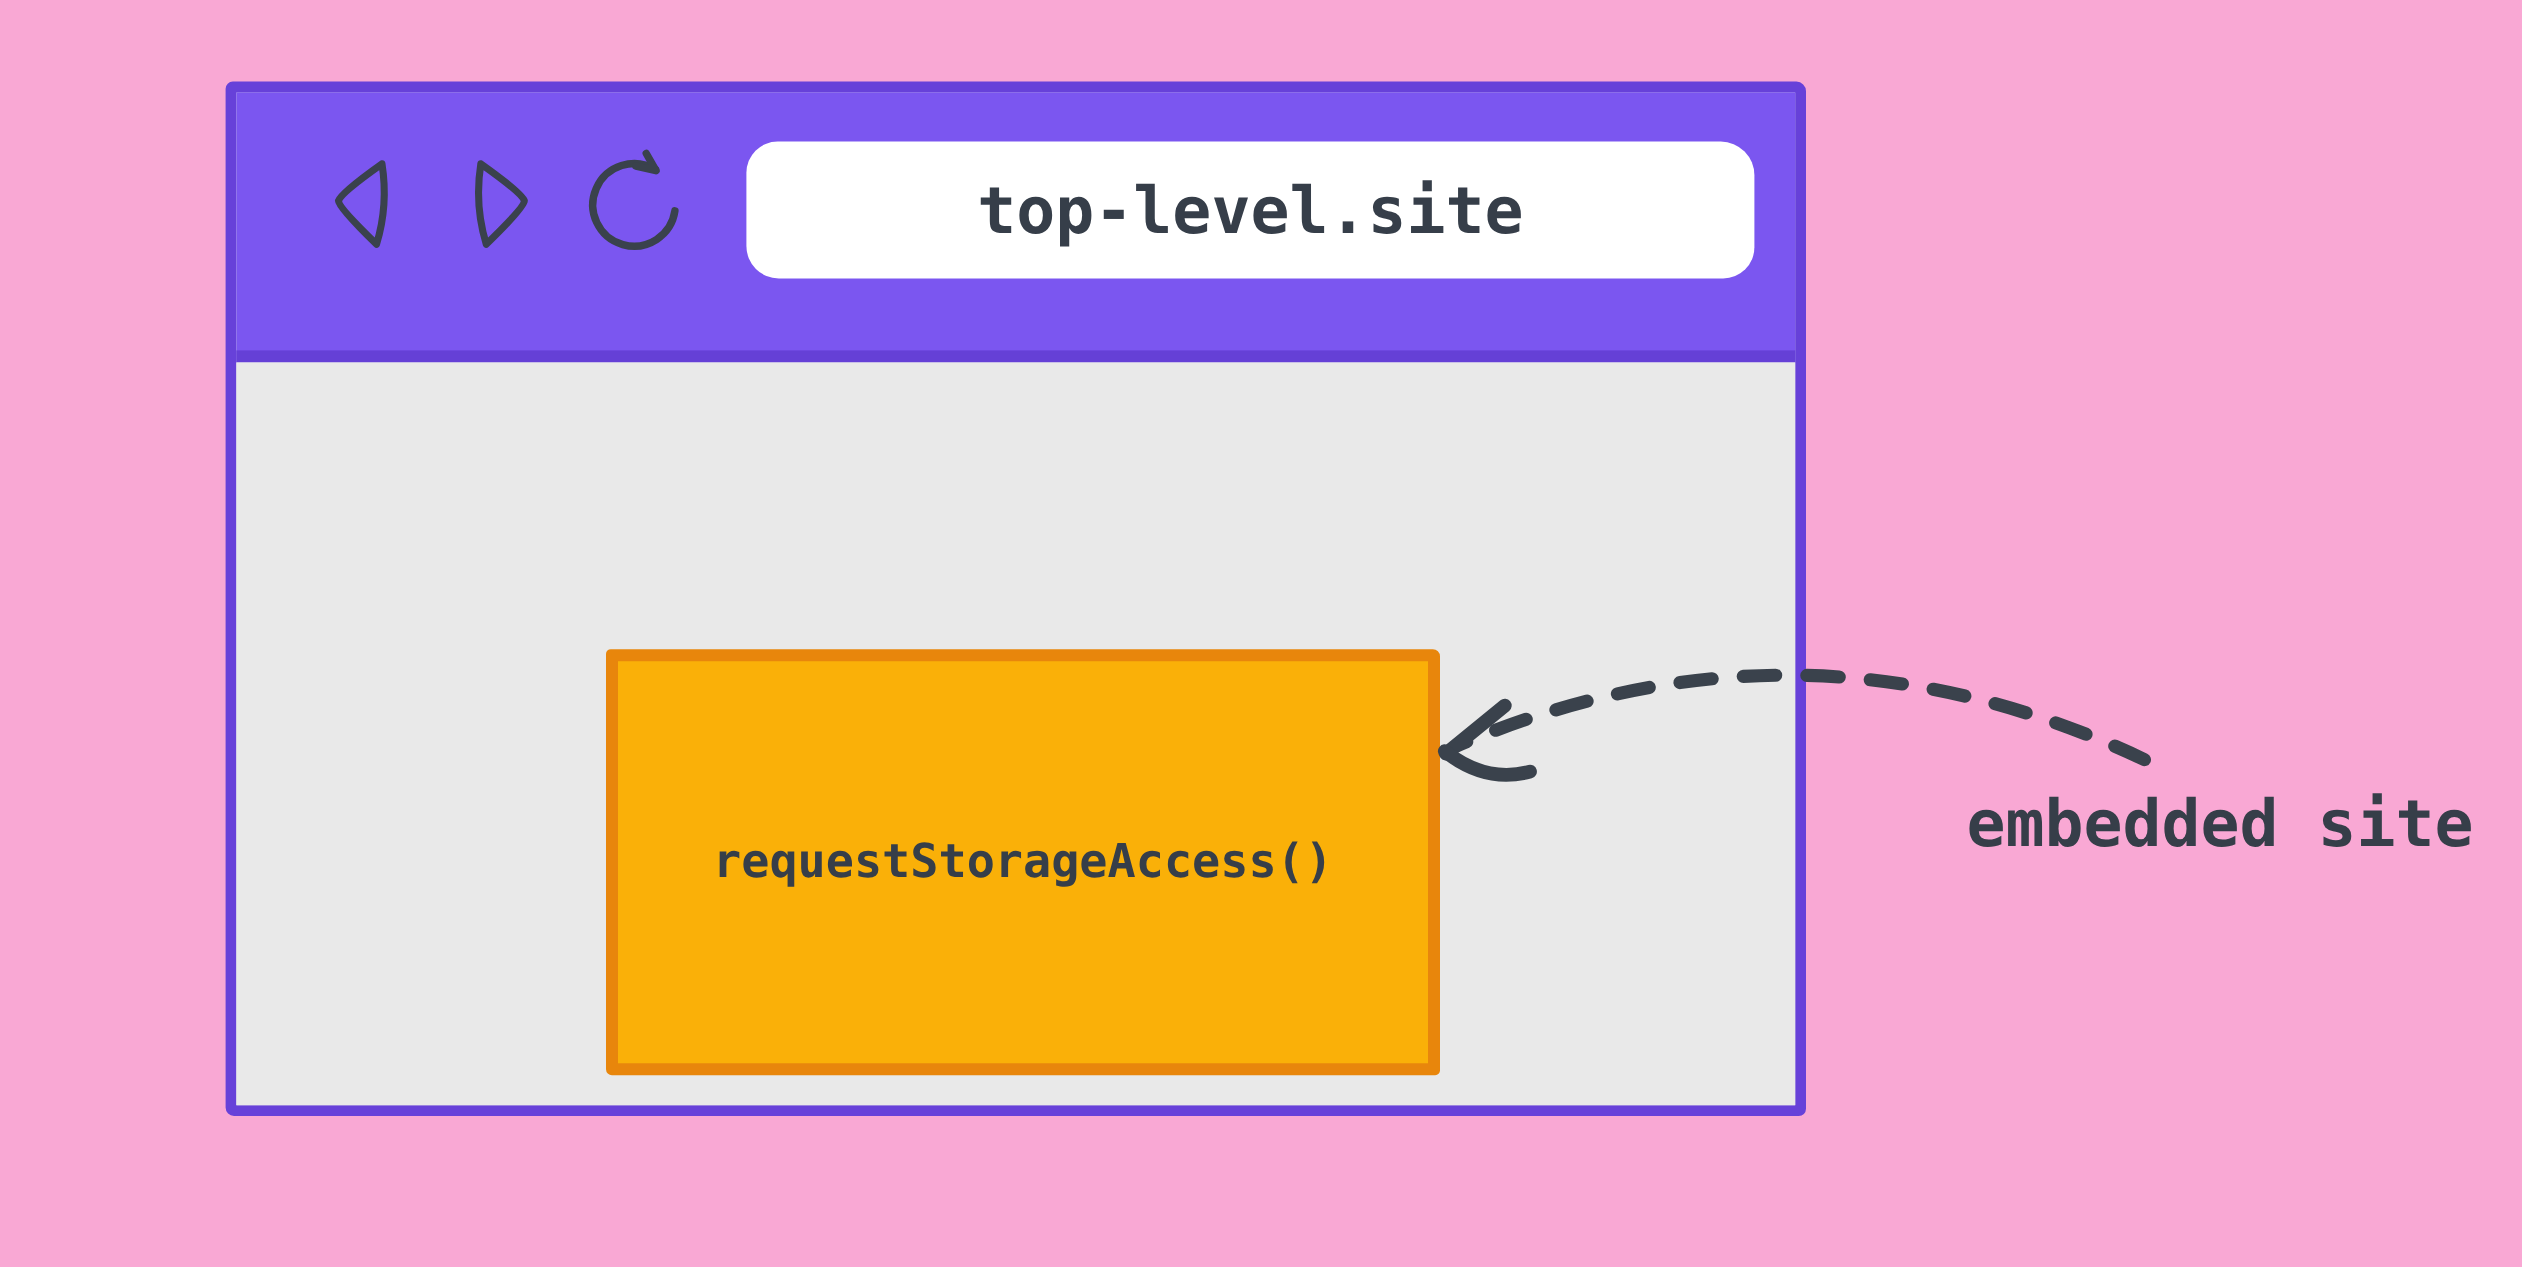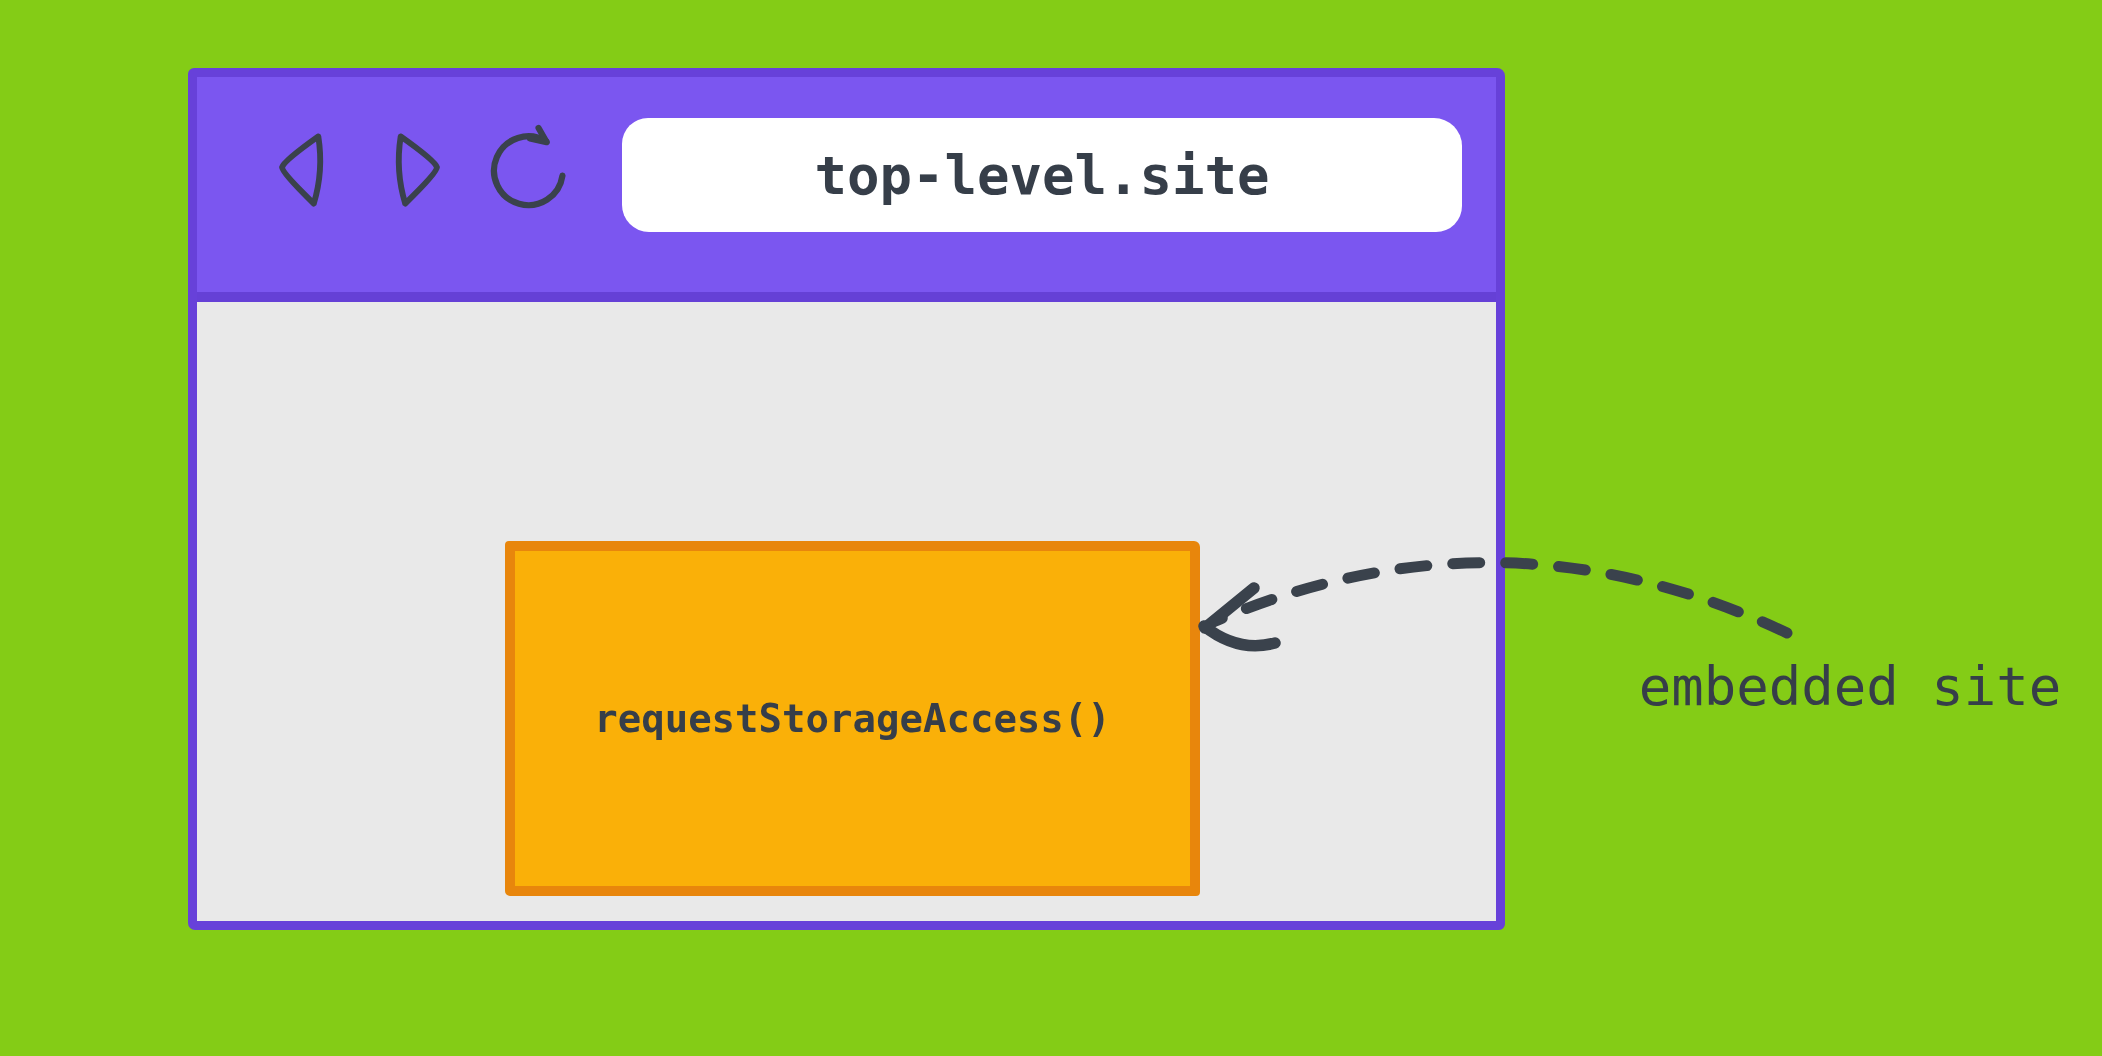--- a/index.html
+++ b/index.html
@@ -1,20 +1,20 @@
 <!DOCTYPE html>
 <html><head>
 <meta charset="utf-8">
 <style>
   html, body { margin: 0; padding: 0; background: #ffffff; }
   .canvas {
     position: relative;
     width: 2102px;
     height: 1056px;
-    background: #84cc16;
+    background: #f9a8d4;
     overflow: hidden;
     font-family: "DejaVu Sans Mono", "Liberation Mono", monospace;
   }
 
   
   .browser-window {
     position: absolute;
     left: 188px; top: 68px;
     width: 1317px; height: 862px;
     box-sizing: border-box;
@@ -90,21 +90,21 @@
     position: absolute;
     left: 1140px; top: 480px;
     width: 720px; height: 230px;
   }
   .annotation-label {
     position: absolute;
     left: 1600px; top: 655px;
     width: 500px;
     text-align: center;
     font-size: 54px;
-    font-weight: normal;
+    font-weight: bold;
     color: #363e49;
     white-space: nowrap;
   }
 </style>
 </head>
 <body>
 
 <div class="canvas">
 
   <div class="browser-window">

